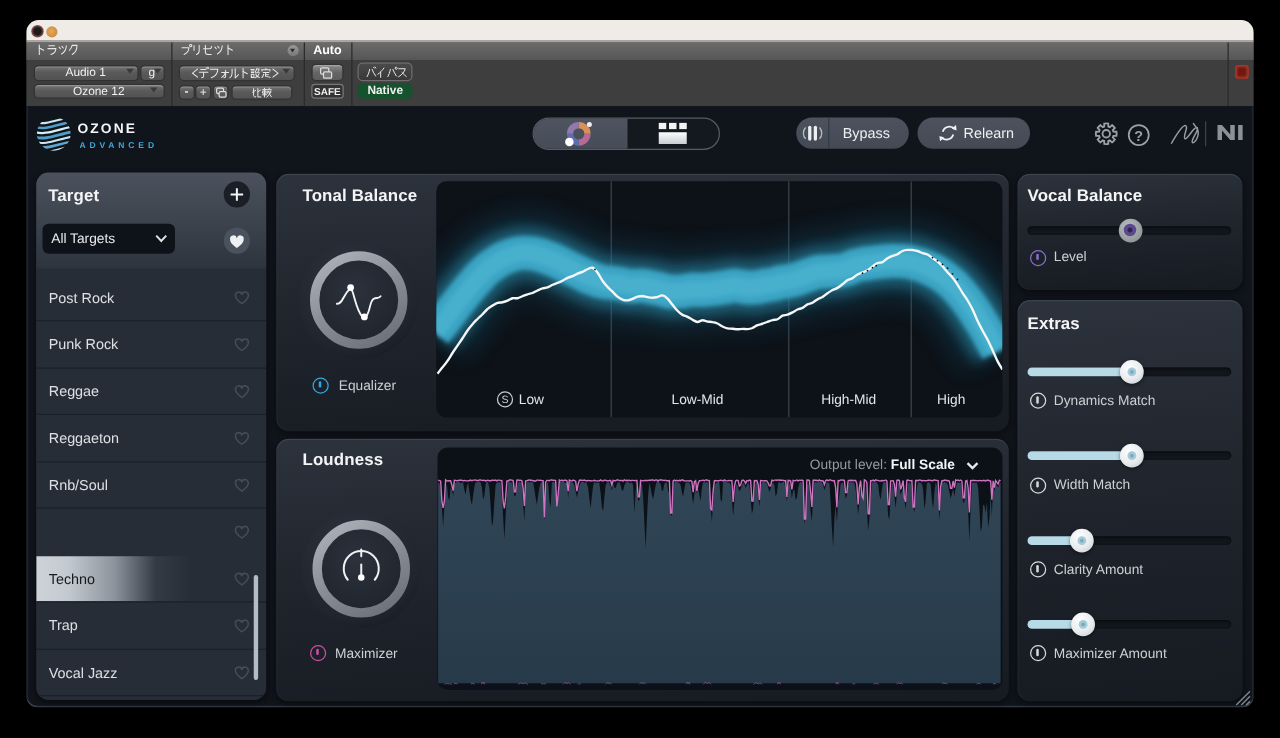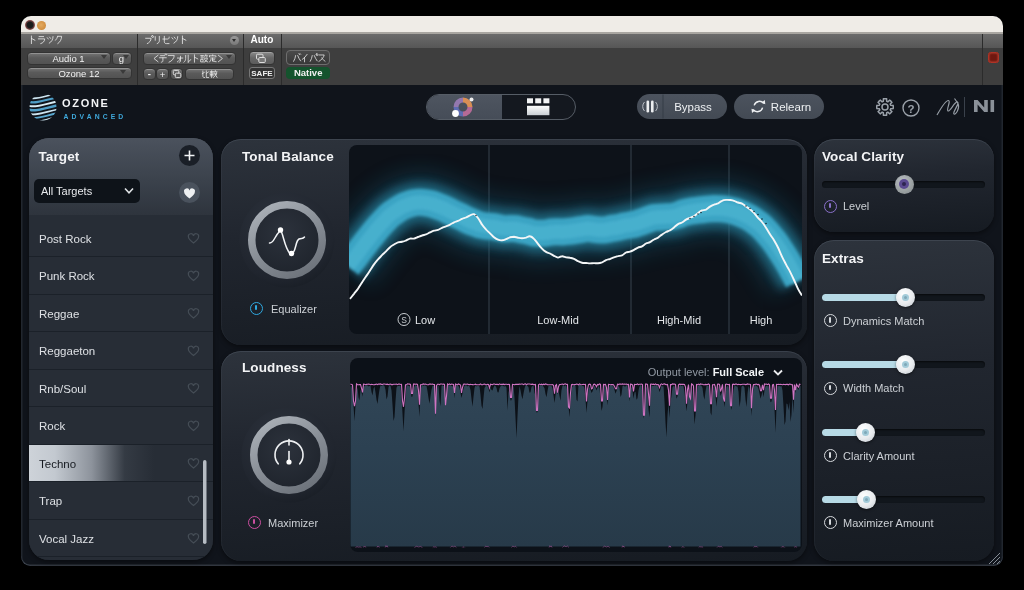--- a/index.html
+++ b/index.html
@@ -7,21 +7,21 @@
 #titlebar{position:absolute;left:0;top:0;width:982px;height:16px;background:#efece7}
 .tl{position:absolute;border-radius:50%}
 #daw{position:absolute;left:0;top:16px;width:982px;height:53px;background:#3e3e3e}
 #dawtopline{position:absolute;left:0;top:0;width:982px;height:2px;background:#a9a6a1}
 #dawlabels{position:absolute;left:0;top:2px;width:982px;height:14px;background:linear-gradient(#6b6b6b,#565656)}
 .vsep{position:absolute;top:2px;width:1px;height:52px;background:#2b2b2b}
 .dawbtn{position:absolute;border-radius:4px;background:linear-gradient(#757575,#5a5a5a 45%,#525252);border:1px solid #333;box-shadow:inset 0 1px 0 rgba(255,255,255,.22);color:#f2f2f2;font-size:9.5px;text-align:center}
 .dawdark{position:absolute;border-radius:4px;background:#333;border:1px solid #262626;color:#f0f0f0;font-size:10px;text-align:center}
 .tri{position:absolute;width:0;height:0;border-left:3.5px solid transparent;border-right:3.5px solid transparent;border-top:4.5px solid #3a3a3a}
 #plugin{position:absolute;left:0;top:69px;width:982px;height:481px;background:#10141b;border-radius:0 0 9px 9px;box-shadow:inset 0 -1.5px 0 rgba(125,135,150,.3),inset -1.5px 0 0 rgba(125,135,150,.16),inset 1.5px 0 0 rgba(125,135,150,.16)}
-.panel{position:absolute;border-radius:20px;background:linear-gradient(176deg,#2d333c 0%,#21262f 40%,#161b22 100%);box-shadow:inset 0 1px 0 rgba(140,150,165,.18),inset 1px 0 0 rgba(140,150,165,.07),0 2px 5px rgba(0,0,0,.45)}
+.panel{position:absolute;border-radius:10px;background:linear-gradient(176deg,#2d333c 0%,#21262f 40%,#161b22 100%);box-shadow:inset 0 1px 0 rgba(140,150,165,.18),inset 1px 0 0 rgba(140,150,165,.07),0 2px 5px rgba(0,0,0,.45)}
 .ptitle{position:absolute;color:#f3f4f6;font-size:13.5px;font-weight:bold;letter-spacing:.1px}
 .disp{position:absolute;background:#0d1219;border-radius:8px;overflow:hidden}
 .lbl{position:absolute;color:#ccd0d5;font-size:11px;white-space:nowrap}
 .pow{position:absolute;width:13px;height:13px;border-radius:50%;border:1.4px solid #d6d9dd}
 .pow i{position:absolute;left:50%;top:2.2px;width:1.6px;height:5.6px;margin-left:-0.8px;background:#d6d9dd;border-radius:1px}
 .track{position:absolute;height:7px;border-radius:3.5px;background:#11161c;box-shadow:inset 0 1px 2px rgba(0,0,0,.6)}
 .fill{position:absolute;height:7px;border-radius:3.5px 0 0 3.5px;background:#b7dae6}
 .knob{position:absolute;width:19px;height:19px;border-radius:50%;background:radial-gradient(circle at 38% 32%,#fdfefe,#e8ebee 55%,#bfc6cd);box-shadow:0 1px 3px rgba(0,0,0,.5)}
 .knob i{position:absolute;left:6px;top:6px;width:7px;height:7px;border-radius:50%;background:#a3cbd9}
 .knob i:after{content:"";position:absolute;left:2px;top:2px;width:3px;height:3px;border-radius:50%;background:#7fa8b8}
@@ -305,23 +305,20 @@
         <span>Punk Rock</span>
       </div>
 <div class="row" style="top:156.5px">
         <span>Reggae</span>
       </div>
 <div class="row" style="top:194px">
         <span>Reggaeton</span>
       </div>
 <div class="row" style="top:231.5px">
         <span>Rnb/Soul</span>
-      </div>
-<div class="row" style="top:269px">
-        <span>Rock</span>
       </div>
 <div class="row" style="top:306.5px;background:linear-gradient(90deg,#ced3d9 0%,#c3c9d0 14%,#8d939c 34%,rgba(72,79,88,.4) 52%,rgba(38,44,52,0) 68%);color:#171b21">
         <span>Techno</span>
       </div>
 <div class="row" style="top:344px">
         <span>Trap</span>
       </div>
 <div class="row" style="top:381.5px">
         <span>Vocal Jazz</span>
       </div>
@@ -462,21 +459,21 @@
 <path d="M355.5,547.5 l1.5,-0.8 l1.8,0.5 l1.2,-0.4 l1.5,0.8 M363.4,547.5 l0.6,-1.2 l0.7,0.7 l0.5,-0.6 l0.6,1.1 M377.0,547.5 l0.6,-1.3 l0.7,0.8 l0.5,-0.6 l0.6,1.2 M385.2,547.5 l0.7,-1.9 l0.8,1.2 l0.5,-1.0 l0.7,1.7 M414.4,547.5 l2.0,-1.2 l2.4,0.7 l1.6,-0.6 l2.0,1.1 M432.8,547.5 l1.0,-0.8 l1.2,0.5 l0.8,-0.4 l1.0,0.7 M450.4,547.5 l1.5,-1.5 l1.8,0.9 l1.2,-0.8 l1.5,1.4 M462.3,547.5 l0.6,-0.7 l0.7,0.4 l0.5,-0.4 l0.6,0.6 M484.5,547.5 l1.2,-1.5 l1.4,0.9 l0.9,-0.8 l1.2,1.4 M511.5,547.5 l1.3,-1.5 l1.5,0.9 l1.0,-0.8 l1.3,1.4 M549.1,547.5 l0.7,-1.8 l0.9,1.1 l0.6,-0.9 l0.7,1.6 M562.5,547.5 l1.6,-1.7 l2.0,1.0 l1.3,-0.8 l1.6,1.5 M602.7,547.5 l1.8,-1.3 l2.1,0.8 l1.4,-0.7 l1.8,1.2 M622.0,547.5 l0.6,-1.7 l0.7,1.0 l0.5,-0.8 l0.6,1.5 M668.8,547.5 l0.5,-1.7 l0.6,1.0 l0.4,-0.8 l0.5,1.5 M681.8,547.5 l0.6,-0.8 l0.7,0.5 l0.5,-0.4 l0.6,0.7 M698.7,547.5 l1.1,-1.0 l1.3,0.6 l0.9,-0.5 l1.1,0.9 M717.1,547.5 l1.3,-1.3 l1.6,0.8 l1.1,-0.7 l1.3,1.2 M753.8,547.5 l1.0,-1.3 l1.2,0.8 l0.8,-0.6 l1.0,1.1 M781.2,547.5 l0.9,-1.0 l1.0,0.6 l0.7,-0.5 l0.9,0.9 M794.6,547.5 l0.5,-1.0 l0.6,0.6 l0.4,-0.5 l0.5,0.9" fill="none" stroke="#c060ae" stroke-width="0.8" opacity="0.55"></path>
 </svg>
 <div style="position:absolute;right:38px;top:8px;color:#929aa4;font-size:11px">Output level: <span style="color:#f2f4f6;font-weight:bold"> Full Scale</span></div>
 <svg style="position:absolute;right:18px;top:11px" width="12" height="8" viewBox="0 0 12 8">
           <path d="M2,1.5 l4,4 4,-4" stroke="#e8eaec" stroke-width="1.8" fill="none"></path>
         </svg>
 </div>
 </div>
 
 <div class="panel" style="left:793px;top:123px;width:180px;height:93px">
-<div class="ptitle" style="left:8px;top:10px">Vocal Clarity</div>
+<div class="ptitle" style="left:8px;top:10px">Vocal Balance</div>
 <div class="track" style="left:8px;top:41.5px;width:163px"></div>
 <div style="position:absolute;left:80.5px;top:35.5px;width:19px;height:19px;border-radius:50%;background:radial-gradient(circle at 40% 35%,#b9bec4,#999fa0 60%,#82888f)"></div>
 <div style="position:absolute;left:85px;top:40px;width:10px;height:10px;border-radius:50%;background:#5b4a90"></div>
 <div style="position:absolute;left:88px;top:43px;width:4px;height:4px;border-radius:50%;background:#2e2550"></div>
 <div class="pow" style="left:9.5px;top:60.5px;border-color:#8a70ca">
         <i style="background:#8a70ca"></i>
       </div>
 <div class="lbl" style="left:29px;top:61px">Level</div>
 </div>
 

